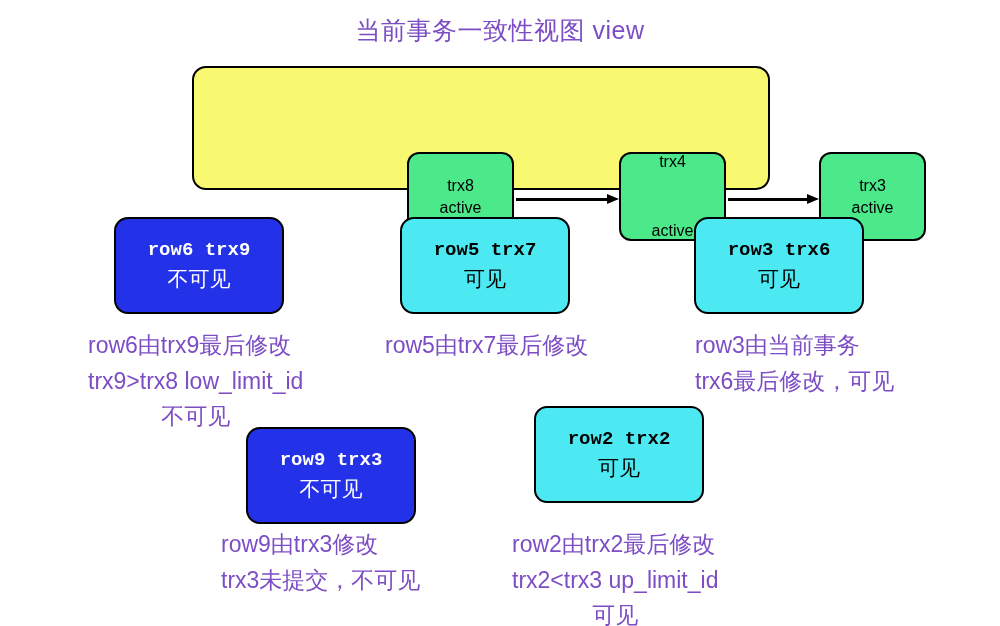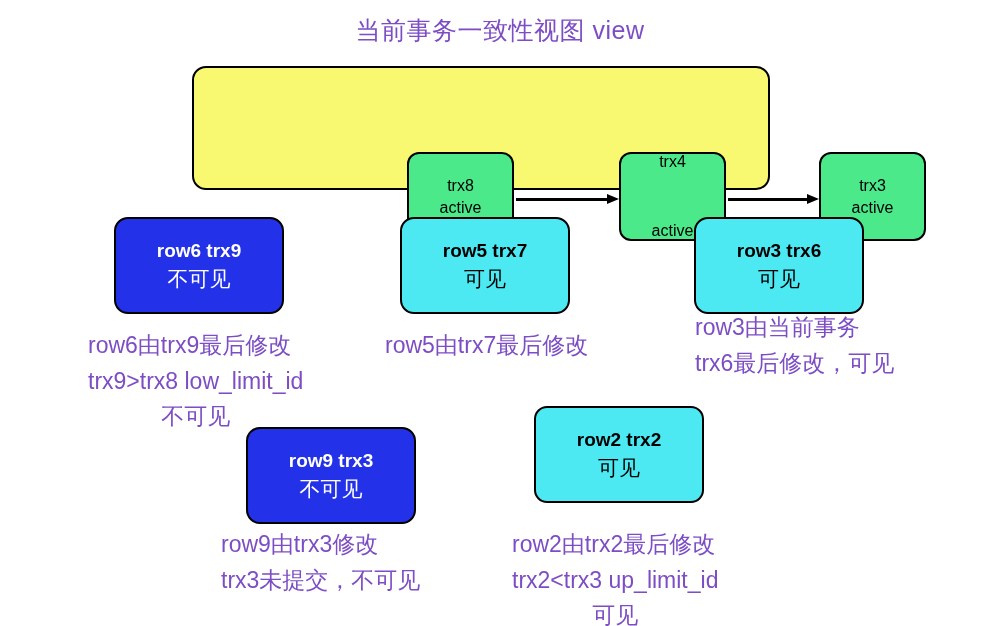--- a/index.html
+++ b/index.html
@@ -107,20 +107,21 @@
     box-sizing: border-box;
     display: flex;
     flex-direction: column;
     align-items: center;
     justify-content: center;
     font-size: 19px;
     line-height: 1.45;
   }
   .row-box .l1 {
     font-weight: bold;
+    font-family: Liberation Mono, monospace;
   }
   .row-box .l2 {
     font-weight: normal;
     font-size: 21px;
   }
   .box-blue {
     background: #2331e8;
     color: #ffffff;
   }
   .box-cyan {
@@ -138,21 +139,21 @@
     position: absolute;
     color: #7c4dc4;
     font-size: 23px;
     line-height: 1.55;
     white-space: nowrap;
   }
   .caption .ln { display: block; }
   .caption .center { text-align: center; }
   .cap-1 { left: 88px;  top: 328px; }
   .cap-2 { left: 385px; top: 328px; }
-  .cap-3 { left: 695px; top: 310px; }
+  .cap-3 { left: 695px; top: 328px; }
   .cap-4 { left: 221px; top: 527px; }
   .cap-5 { left: 512px; top: 527px; }
 </style>
 </head>
 <body>
 
 <div class="canvas">
 
   <div class="title">当前事务一致性视图 view</div>
 

